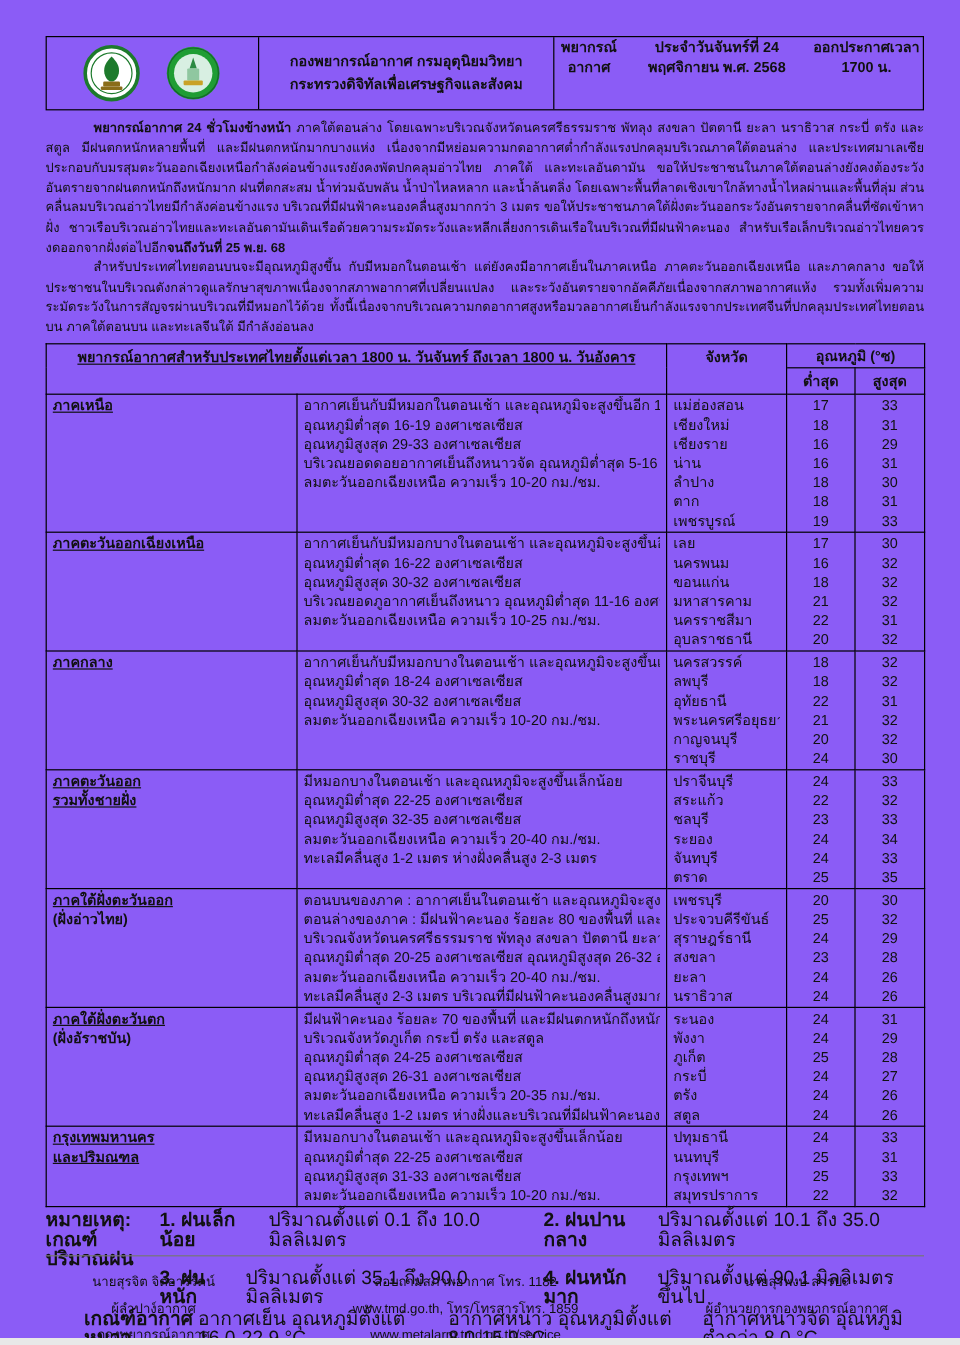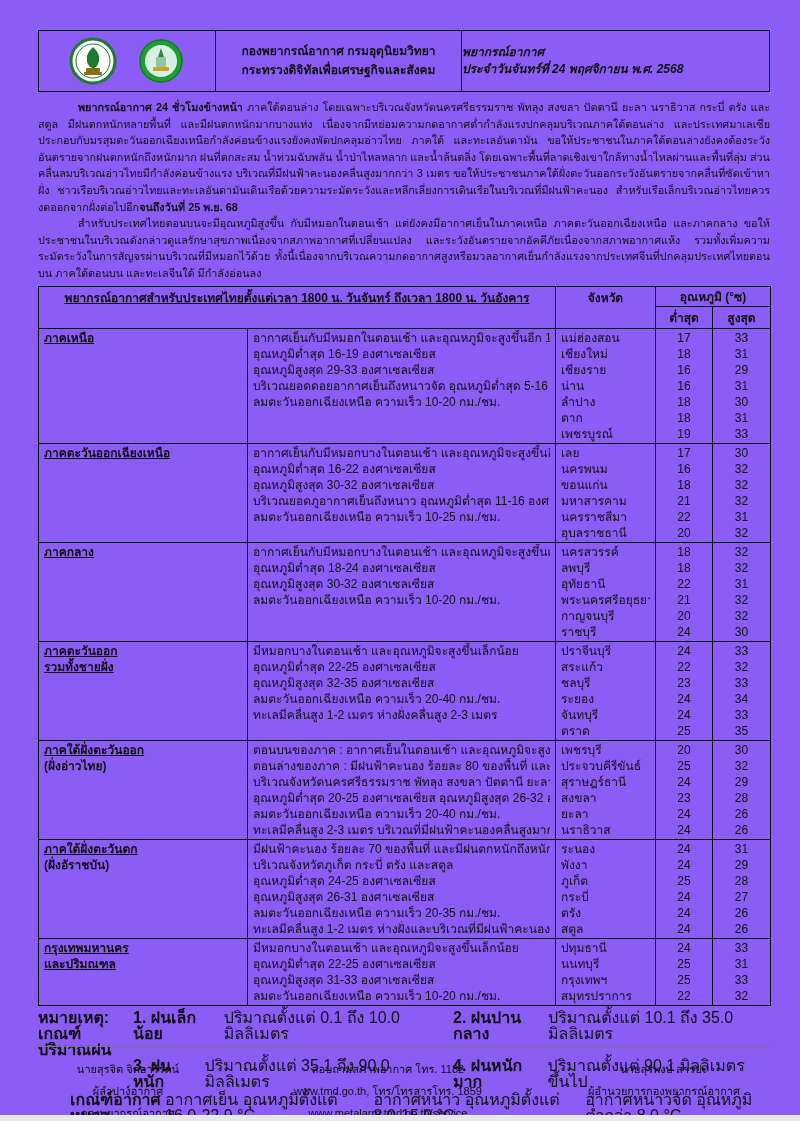--- a/index.html
+++ b/index.html
@@ -5,21 +5,21 @@
   html,body{margin:0;padding:0;background:#e8e8e8;}
   .page{
     width:800px;height:1115px;background:#8b5cf6;margin:0 auto;
     font-family:"Liberation Sans","DejaVu Sans",sans-serif;color:#111;
     box-sizing:border-box;padding:30px 30px 0 38px;position:relative;
   }
   
   .header-box{display:flex;border:1.8px solid #000;height:62px;box-sizing:border-box;}
   .hb-logos{width:177px;display:flex;align-items:center;justify-content:center;gap:20px;border-right:1.8px solid #000;box-sizing:border-box;}
   .hb-org{width:246px;border-right:1.8px solid #000;box-sizing:border-box;display:flex;flex-direction:column;justify-content:center;text-align:center;font-weight:bold;font-size:12px;line-height:19px;}
-  .hb-issue{flex:1;display:flex;flex-direction:column;justify-content:center;text-align:left;font-weight:bold;font-size:12px;line-height:17px;font-style:italic;}
+  .hb-issue{flex:1;display:flex;flex-direction:row;justify-content:center;text-align:center;font-weight:bold;font-size:12px;line-height:17px;}
   .logo{width:48px;height:48px;}
   
   .summary{margin-top:7px;font-size:10.8px;line-height:16.6px;text-align:justify;}
   .summary p{margin:0;text-indent:40px;}
   .b{font-weight:bold;}
   
   table.fc{width:732px;border-collapse:collapse;table-layout:fixed;margin-top:4px;font-size:12px;border:1.8px solid #000;padding-left:29px;}
   table.fc td{border:1.2px solid #000;vertical-align:top;padding:1px 5px;box-sizing:border-box;}
   td.th{font-weight:bold;text-align:center;vertical-align:middle;padding:2px;}
   .tbl-title{text-decoration:underline;}
@@ -69,20 +69,21 @@
         <circle cx="24" cy="24" r="21" fill="none" stroke="#15662a" stroke-width="1"></circle>
       </svg>
     </div>
     <div class="hb-org">
       <div>กองพยากรณ์อากาศ กรมอุตุนิยมวิทยา</div>
       <div>กระทรวงดิจิทัลเพื่อเศรษฐกิจและสังคม</div>
     </div>
     <div class="hb-issue">
       <div>พยากรณ์อากาศ</div>
       <div>ประจำวันจันทร์ที่ 24 พฤศจิกายน พ.ศ. 2568</div>
+      <div>ออกประกาศเวลา 1700 น.</div>
     </div>
   </div>
 
   <div class="summary">
     <p><span class="b">พยากรณ์อากาศ 24 ชั่วโมงข้างหน้า</span><span> ภาคใต้ตอนล่าง โดยเฉพาะบริเวณจังหวัดนครศรีธรรมราช พัทลุง สงขลา ปัตตานี ยะลา นราธิวาส กระบี่ ตรัง และสตูล มีฝนตกหนักหลายพื้นที่ และมีฝนตกหนักมากบางแห่ง เนื่องจากมีหย่อมความกดอากาศต่ำกำลังแรงปกคลุมบริเวณภาคใต้ตอนล่าง และประเทศมาเลเซีย ประกอบกับมรสุมตะวันออกเฉียงเหนือกำลังค่อนข้างแรงยังคงพัดปกคลุมอ่าวไทย ภาคใต้ และทะเลอันดามัน ขอให้ประชาชนในภาคใต้ตอนล่างยังคงต้องระวังอันตรายจากฝนตกหนักถึงหนักมาก ฝนที่ตกสะสม น้ำท่วมฉับพลัน น้ำป่าไหลหลาก และน้ำล้นตลิ่ง โดยเฉพาะพื้นที่ลาดเชิงเขาใกล้ทางน้ำไหลผ่านและพื้นที่ลุ่ม ส่วนคลื่นลมบริเวณอ่าวไทยมีกำลังค่อนข้างแรง บริเวณที่มีฝนฟ้าคะนองคลื่นสูงมากกว่า 3 เมตร ขอให้ประชาชนภาคใต้ฝั่งตะวันออกระวังอันตรายจากคลื่นที่ซัดเข้าหาฝั่ง ชาวเรือบริเวณอ่าวไทยและทะเลอันดามันเดินเรือด้วยความระมัดระวังและหลีกเลี่ยงการเดินเรือในบริเวณที่มีฝนฟ้าคะนอง สำหรับเรือเล็กบริเวณอ่าวไทยควรงดออกจากฝั่งต่อไปอีก</span><span class="b">จนถึงวันที่ 25 พ.ย. 68</span></p>
     <p>สำหรับประเทศไทยตอนบนจะมีอุณหภูมิสูงขึ้น กับมีหมอกในตอนเช้า แต่ยังคงมีอากาศเย็นในภาคเหนือ ภาคตะวันออกเฉียงเหนือ และภาคกลาง ขอให้ประชาชนในบริเวณดังกล่าวดูแลรักษาสุขภาพเนื่องจากสภาพอากาศที่เปลี่ยนแปลง และระวังอันตรายจากอัคคีภัยเนื่องจากสภาพอากาศแห้ง รวมทั้งเพิ่มความระมัดระวังในการสัญจรผ่านบริเวณที่มีหมอกไว้ด้วย ทั้งนี้เนื่องจากบริเวณความกดอากาศสูงหรือมวลอากาศเย็นกำลังแรงจากประเทศจีนที่ปกคลุมประเทศไทยตอนบน ภาคใต้ตอนบน และทะเลจีนใต้ มีกำลังอ่อนลง</p>
   </div>
 
   <table class="fc">
     <colgroup>

